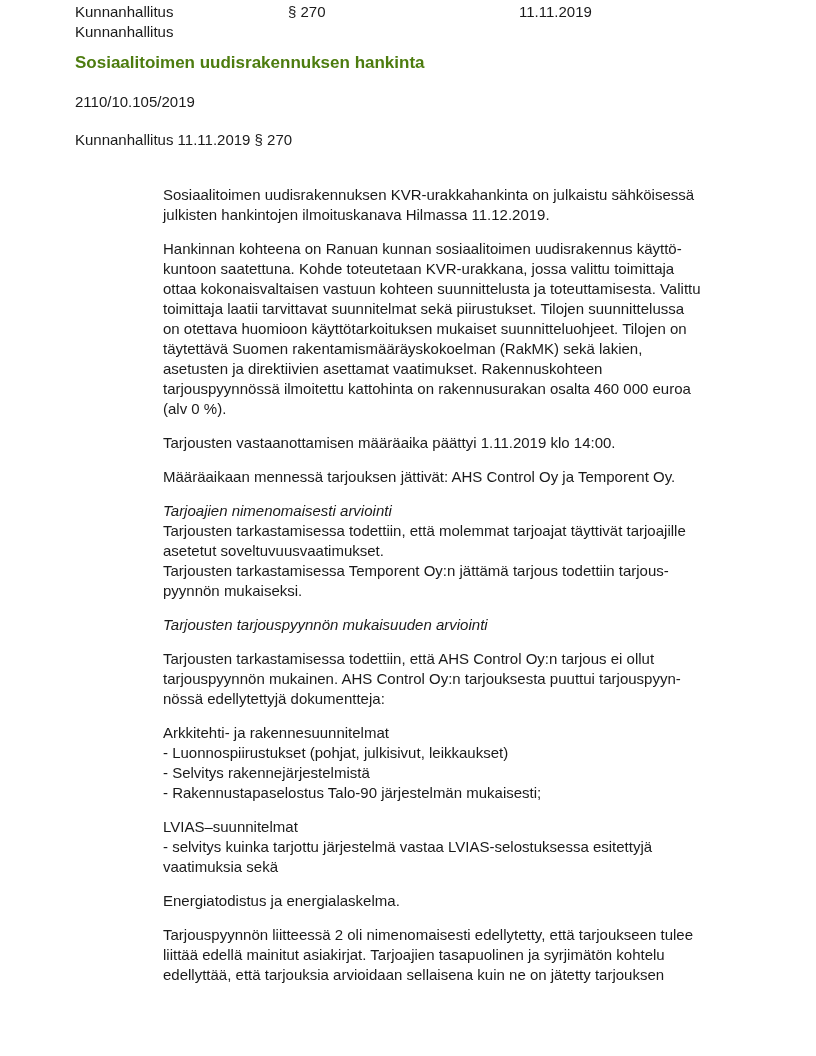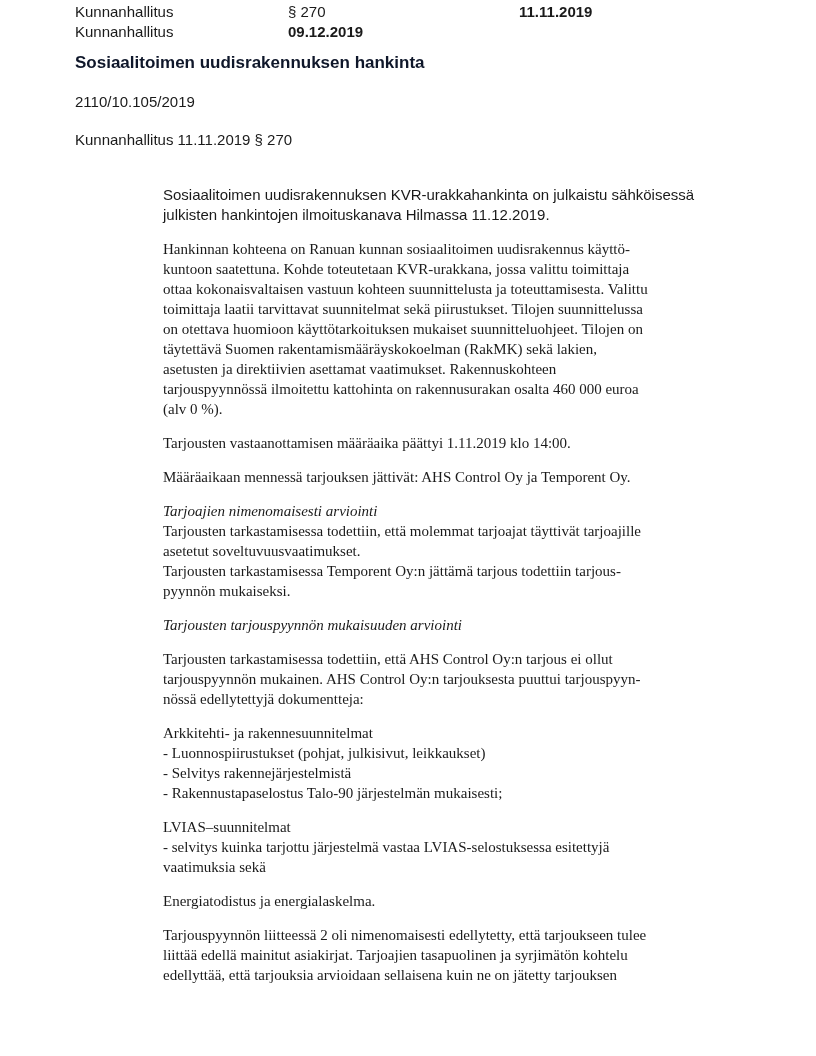--- a/index.html
+++ b/index.html
@@ -31,49 +31,47 @@
   .header-row .col-org {
     width: 213px;
     flex: 0 0 213px;
   }
   .header-row .col-section {
     width: 231px;
     flex: 0 0 231px;
   }
   .header-row .col-date {
     flex: 1 1 auto;
-    font-weight: bold;
   }
   .doc-title {
     margin-left: 75px;
     margin-top: 10px;
     font-size: 17px;
     line-height: 22px;
     font-weight: 700;
-    color: #0f172a;
+    color: #4d7c0f;
   }
   .case-number {
     margin-left: 75px;
     margin-top: 18px;
   }
   .decision-ref {
     margin-left: 75px;
     margin-top: 18px;
   }
   .doc-body {
     margin-left: 163px;
     margin-top: 35px;
     margin-right: 40px;
   }
   .para {
     white-space: pre-line;
   }
   .para + .para {
     margin-top: 14px;
-    font-family: Liberation Serif, serif;
   }
   .para.tight {
     margin-top: 0;
   }
   .para.italic {
     font-style: italic;
   }
 </style>
 </head>
 <body>
@@ -81,21 +79,20 @@
 <div class="page">
 
   <div class="header-table">
       <div class="header-row">
         <span class="col-org">Kunnanhallitus</span>
         <span class="col-section">§ 270</span>
         <span class="col-date">11.11.2019</span>
       </div>
       <div class="header-row">
         <span class="col-org">Kunnanhallitus</span>
-        <span class="col-date">09.12.2019</span>
       </div>
     </div>
 
   <div class="doc-title">Sosiaalitoimen uudisrakennuksen hankinta</div>
 
   <div class="case-number">2110/10.105/2019</div>
 
   <div class="decision-ref">Kunnanhallitus 11.11.2019 § 270</div>
 
   <div class="doc-body">

